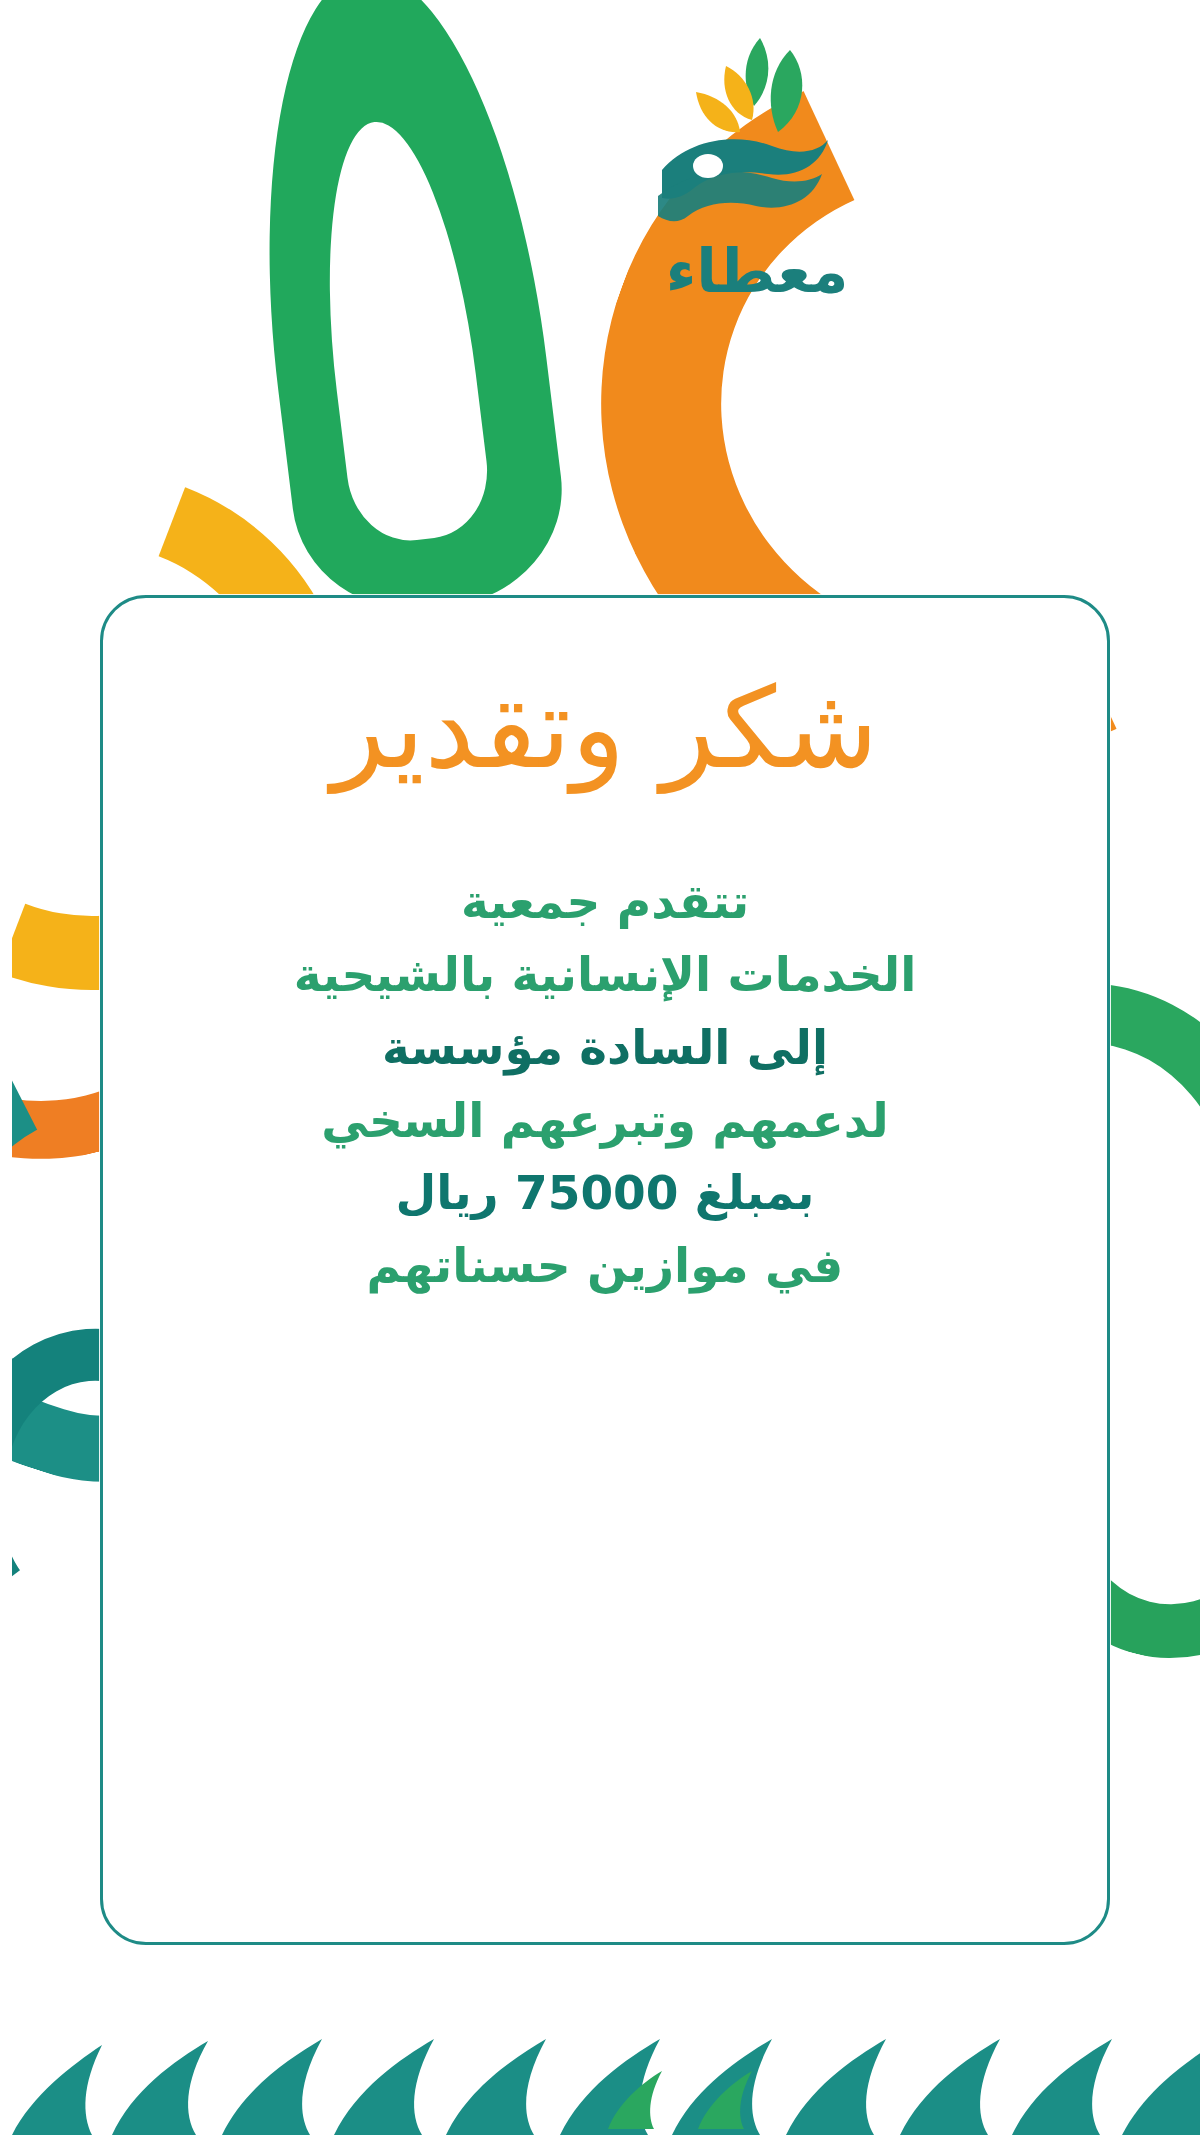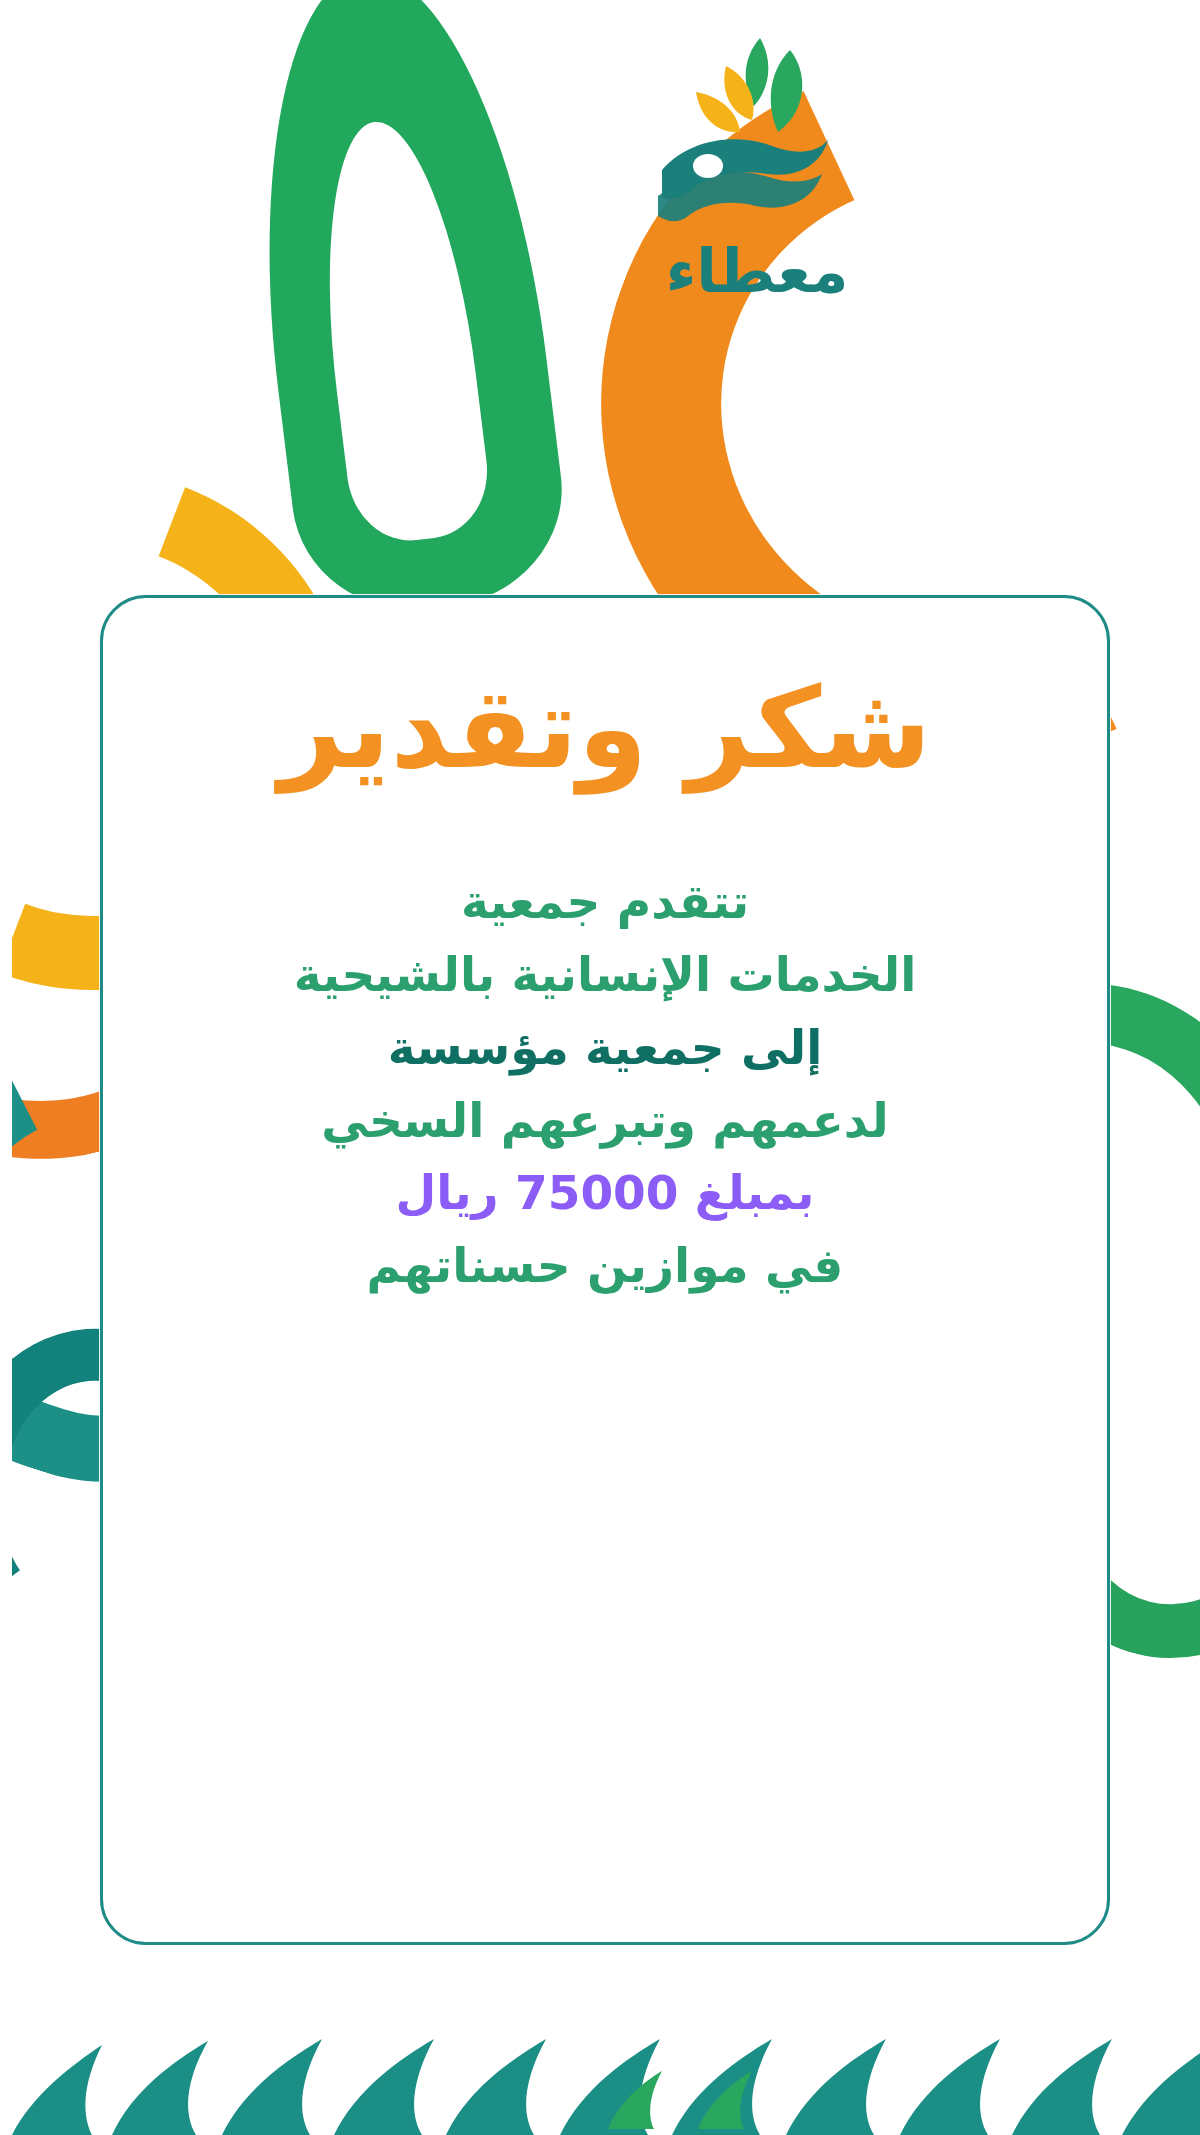--- a/index.html
+++ b/index.html
@@ -138,40 +138,40 @@
     border-radius: 46px;
     box-shadow: 0 0 0 1px rgba(255,255,255,0.9);
     z-index: 5;
   }
 
   .thanks-title {
     margin-top: 60px;
     text-align: center;
     font-family: "DejaVu Sans", sans-serif;
     font-size: 112px;
-    font-weight: bold;
+    font-weight: normal;
     color: #f39222;
     line-height: 1.25;
     direction: rtl;
     letter-spacing: -4px;
   }
 
   .body-text {
     margin: 68px 70px 0 70px;
     text-align: center;
     direction: rtl;
     font-family: "DejaVu Sans", sans-serif;
     color: #168e6f;
     font-size: 47px;
     line-height: 1.55;
     font-weight: bold;
   }
   .body-text .line { display: block; }
   .line.dark { color: #0f6f63; }
-  .line.amount { color: #8b5cf6; }
+  .line.amount { color: #0f766e; }
   .line.soft { color: #2ba06e; }
 
   
   .bottom-strip {
     position: absolute;
     left: 0; bottom: 0;
     width: 1200px; height: 110px;
   }
 </style>
 </head>
@@ -202,21 +202,21 @@
     </svg>
     <div class="logo-word">معطاء</div>
   </div>
 
   <div class="card">
     <div class="thanks-title">شكر وتقدير</div>
 
     <div class="body-text">
       <span class="line soft">تتقدم جمعية</span>
       <span class="line soft">الخدمات الإنسانية بالشيحية</span>
-      <span class="line dark">إلى جمعية مؤسسة</span>
+      <span class="line dark">إلى السادة مؤسسة</span>
       <span class="line soft">لدعمهم وتبرعهم السخي</span>
       <span class="line amount">بمبلغ 75000 ريال</span>
       <span class="line soft">في موازين حسناتهم</span>
     </div>
   </div>
 
   <svg class="bottom-strip" viewBox="0 0 1200 110" preserveAspectRatio="none">
     <path d="M0 110 C20 70 60 40 90 20 C70 60 70 90 80 110 Z" fill="#1b8e86"></path>
     <path d="M100 110 C120 66 162 36 196 16 C172 58 172 90 184 110 Z" fill="#1b8e86"></path>
     <path d="M210 110 C232 64 276 34 310 14 C286 58 286 90 298 110 Z" fill="#1b8e86"></path>

